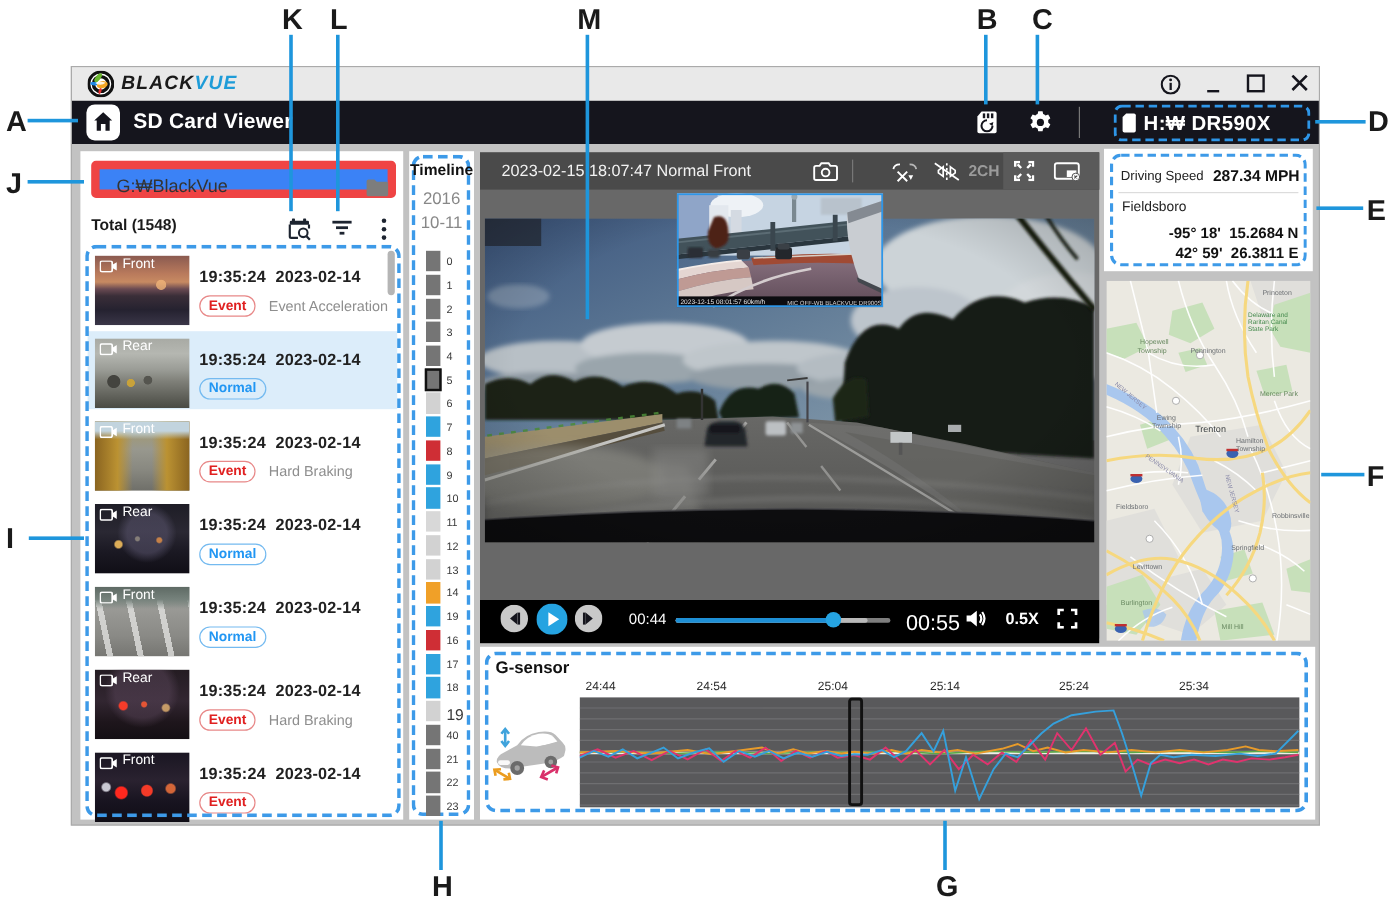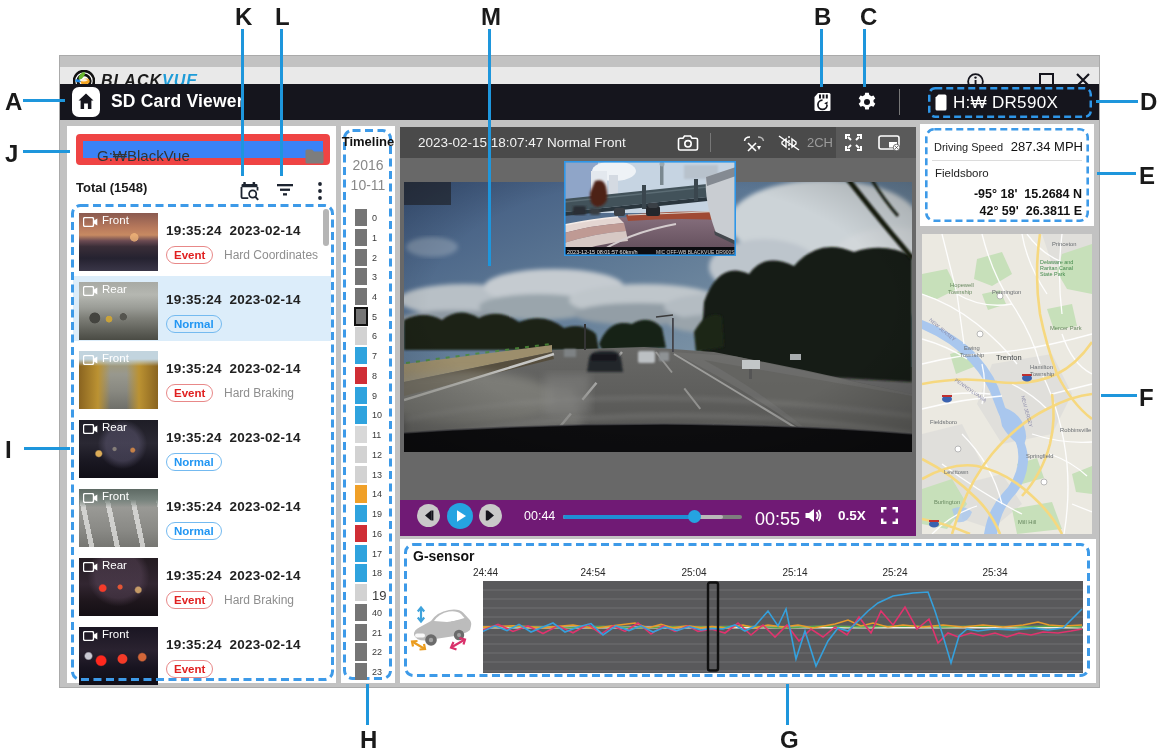--- a/index.html
+++ b/index.html
@@ -2,21 +2,21 @@
 <html><head>
 <meta charset="utf-8">
 <style>
   * { margin:0; padding:0; box-sizing:border-box; }
   html,body { width:1160px; height:752px; background:#fff; font-family:"Liberation Sans", sans-serif; }
   .page { position:relative; width:1160px; height:752px; background:#fff; overflow:hidden; }
   .abs { position:absolute; }
   .ann { position:absolute; font-size:24px; font-weight:bold; color:#1a1a1a; }
   .aline { position:absolute; background:#1e96dc; }
   .window { position:absolute; left:59px; top:55px; width:1041px; height:633px; background:#c2c2c2; border:1px solid #aaa; }
-  .titlebar { position:absolute; left:0; top:11px; width:1039px; height:28px; background:#e9e9e9; }
+  .titlebar { position:absolute; left:0; top:0; width:1039px; height:28px; background:#e9e9e9; }
   .navbar { position:absolute; left:0; top:28px; width:1039px; height:36px; background:#15151d; }
   .panel { position:absolute; background:#fff; }
   .thumb { position:absolute; left:0; top:0; width:79px; height:58px; }
   .t1 { background:
     radial-gradient(circle at 70% 42%, rgba(240,180,120,.8) 0 6%, transparent 7%),
     linear-gradient(180deg, #8a5a50 0%, #b97a5c 26%, #c78a62 38%, #6a4a52 48%, #3a2e38 58%, #252230 78%, #3a3648 100%);
   }
   .t2 { background:
     radial-gradient(circle at 38% 64%, #c8a23a 0 5%, transparent 6%),
     radial-gradient(circle at 20% 62%, #44443f 0 7%, transparent 8%),
@@ -105,21 +105,21 @@
       <path fill="#fff" d="M8.2 0.8 h3.6 l0.5 2.3 a7 7 0 0 1 1.9 1.1 l2.3-0.8 1.8 3.1-1.8 1.6a7 7 0 0 1 0 2l1.8 1.6-1.8 3.1-2.3-0.8a7 7 0 0 1-1.9 1.1l-0.5 2.3h-3.6l-0.5-2.3a7 7 0 0 1-1.9-1.1l-2.3 0.8-1.8-3.1 1.8-1.6a7 7 0 0 1 0-2L1.7 6.5l1.8-3.1 2.3 0.8a7 7 0 0 1 1.9-1.1z"></path>
       <circle cx="10" cy="10" r="3" fill="#15151d"></circle>
     </svg>
     <div class="abs" style="left:839px;top:5px;width:1px;height:26px;background:#777"></div>
     <svg class="abs" style="left:868px;top:3px" width="164" height="31" viewBox="0 0 164 31">
           <rect x="1.25" y="1.25" width="161.5" height="28.5" rx="6" fill="none" stroke="#2e96e8" stroke-width="2.5" stroke-dasharray="7 4"></rect>
         </svg>
     <svg class="abs" style="left:875px;top:10px" width="12" height="17" viewBox="0 0 12 17">
       <path d="M3.5 0.5 L10 0.5 Q11.5 0.5 11.5 2 L11.5 15 Q11.5 16.5 10 16.5 L2 16.5 Q0.5 16.5 0.5 15 L0.5 3.5 Z" fill="#fff"></path>
     </svg>
-    <div class="abs" style="left:893px;top:9px;font-size:17px;font-weight:normal;color:#fff;letter-spacing:0.3px">H:₩ DR590X</div>
+    <div class="abs" style="left:893px;top:9px;font-size:17px;font-weight:bold;color:#fff;letter-spacing:0.3px">H:₩ DR590X</div>
   </div>
 </div>
 
 <div class="panel" style="left:67px;top:126px;width:269px;height:557px">
   <div class="abs" style="left:9px;top:8px;width:254px;height:31px;border:7px solid #ef4444;border-radius:4px;background:#3b82f6">
     <div class="abs" style="left:14px;top:6px;font-size:15px;color:#333">G:₩BlackVue</div>
     <svg class="abs" style="left:222px;top:8px" width="19" height="15" viewBox="0 0 19 15">
       <path d="M0.5 2 Q0.5 0.5 2 0.5 L7 0.5 L9 2.5 L17 2.5 Q18.5 2.5 18.5 4 L18.5 13 Q18.5 14.5 17 14.5 L2 14.5 Q0.5 14.5 0.5 13 Z" fill="#7d7d7d"></path>
     </svg>
   </div>
@@ -152,21 +152,21 @@
   <div class="abs" style="left:12px;top:87px;width:79px;height:58px;overflow:hidden">
   <div class="thumb t1"></div>
   <svg class="abs" style="left:4px;top:4px" width="15" height="10" viewBox="0 0 15 10">
           <rect x="0.5" y="0.5" width="10" height="9" rx="1.5" fill="none" stroke="#fff" stroke-width="1.4"></rect>
           <path d="M11 3.5 L14.3 1.5 L14.3 8.5 L11 6.5 Z" fill="#fff"></path>
         </svg>
   <div class="abs" style="left:23px;top:1px;font-size:11.5px;color:#fff">Front</div>
 </div>
 <div class="abs" style="left:99px;top:97px;font-size:13.5px;font-weight:bold;color:#212121;letter-spacing:0.2px">19:35:24&nbsp; 2023-02-14</div>
 <div class="abs" style="left:99px;top:120px;height:18px;padding:0 7px;border:1.4px solid #e88888;border-radius:10px;font-size:11.5px;font-weight:bold;color:#e02020;line-height:16px">Event</div>
-<div class="abs" style="left:157px;top:122px;font-size:12px;color:#8e8e8e">Hard Coordinates</div>
+<div class="abs" style="left:157px;top:122px;font-size:12px;color:#8e8e8e">Event Acceleration</div>
 <div class="abs" style="left:12px;top:156px;width:79px;height:58px;overflow:hidden">
   <div class="thumb t2"></div>
   <svg class="abs" style="left:4px;top:4px" width="15" height="10" viewBox="0 0 15 10">
           <rect x="0.5" y="0.5" width="10" height="9" rx="1.5" fill="none" stroke="#fff" stroke-width="1.4"></rect>
           <path d="M11 3.5 L14.3 1.5 L14.3 8.5 L11 6.5 Z" fill="#fff"></path>
         </svg>
   <div class="abs" style="left:23px;top:1px;font-size:11.5px;color:#fff">Rear</div>
 </div>
 <div class="abs" style="left:99px;top:166px;font-size:13.5px;font-weight:bold;color:#212121;letter-spacing:0.2px">19:35:24&nbsp; 2023-02-14</div>
 <div class="abs" style="left:99px;top:189px;height:18px;padding:0 7px;border:1.4px solid #74baf0;border-radius:10px;font-size:11.5px;font-weight:bold;color:#2196f3;line-height:16px">Normal</div>
@@ -305,21 +305,21 @@
     <path d="M6 9 L14 17 M14 9 L6 17" stroke="#fff" stroke-width="1.6"></path>
     <path d="M15 12 l4 0 l-2 4 z" fill="#fff"></path>
   </svg>
 
   <svg class="abs" style="left:377px;top:7px" width="24" height="18" viewBox="0 0 24 18">
     <path d="M9 5 L5 8 L5 10 L9 13 Z" fill="none" stroke="#fff" stroke-width="1.4"></path>
     <path d="M15 5 L19 8 L19 10 L15 13 Z" fill="none" stroke="#fff" stroke-width="1.4"></path>
     <path d="M12 2 L12 16" stroke="#fff" stroke-width="1.4" stroke-dasharray="2 2"></path>
     <path d="M2 2 L22 16" stroke="#fff" stroke-width="1.5"></path>
   </svg>
-  <div class="abs" style="left:407px;top:8px;font-size:13px;font-weight:normal;color:#9b9b9b">2CH</div>
+  <div class="abs" style="left:407px;top:8px;font-size:13px;font-weight:bold;color:#9b9b9b">2CH</div>
 
   <svg class="abs" style="left:445px;top:7px" width="17" height="17" viewBox="0 0 17 17">
     <path d="M1 5 L1 1 L5 1 M12 1 L16 1 L16 5 M16 12 L16 16 L12 16 M5 16 L1 16 L1 12" fill="none" stroke="#fff" stroke-width="2"></path>
     <path d="M3 3 L6 6 M14 3 L11 6 M14 14 L11 11 M3 14 L6 11" stroke="#fff" stroke-width="2"></path>
   </svg>
 
   <svg class="abs" style="left:478px;top:8px" width="22" height="16" viewBox="0 0 22 16">
     <rect x="1" y="1" width="20" height="13" rx="2" fill="none" stroke="#fff" stroke-width="1.6"></rect>
     <rect x="11" y="7" width="8" height="5.5" fill="#fff"></rect>
     <circle cx="18.5" cy="12.5" r="3.2" fill="#fff" stroke="#4a4a4a" stroke-width="0.8"></circle>
@@ -478,21 +478,21 @@
     <rect x="50" y="47" width="11" height="8" rx="2" fill="#3a3f45"></rect>
     <rect x="9" y="45" width="13" height="9" rx="2" fill="#2a2f35" filter="url(#pblur)"></rect>
     <rect x="26" y="47" width="10" height="7" rx="2" fill="#383d43" filter="url(#pblur)"></rect>
 
     <rect x="0" y="86" width="172" height="9" fill="#0c0c10"></rect>
     <text x="3" y="92.5" font-size="5.5" fill="#e8e8e8" font-family="Liberation Sans">2023-12-15 08:01:57  60km/h</text>
     <text x="92" y="93" font-size="5" fill="#d8d8d8" font-family="Liberation Sans">MIC OFF-WB BLACKVUE DR900S</text>
     <rect x="0.8" y="0.8" width="170.4" height="93.4" fill="none" stroke="#2e96e8" stroke-width="1.6"></rect>
   </svg>
 
-  <div class="abs" style="left:0;top:373px;width:516px;height:36px;background:#701a75">
+  <div class="abs" style="left:0;top:373px;width:516px;height:36px;background:#000000">
     <svg class="abs" style="left:17px;top:4px" width="23" height="23" viewBox="0 0 23 23">
       <circle cx="11.5" cy="11.5" r="11.5" fill="#c9c9c9"></circle>
       <path d="M14 6.5 L8 11.5 L14 16.5 Z" fill="#15151d"></path>
           <rect x="14.2" y="6.5" width="2.2" height="10" fill="#15151d"></rect>
     </svg>
     <svg class="abs" style="left:47px;top:2.5px" width="26" height="26" viewBox="0 0 26 26">
       <circle cx="13" cy="13" r="13" fill="#25a3e1"></circle>
       <path d="M10 7.2 L19 13 L10 18.8 Z" fill="#fff"></path>
     </svg>
     <svg class="abs" style="left:79px;top:4px" width="23" height="23" viewBox="0 0 23 23">
@@ -516,24 +516,24 @@
       <path d="M1.2 5.5 L1.2 1.2 L5.5 1.2 M11.5 1.2 L15.8 1.2 L15.8 5.5 M15.8 11.5 L15.8 15.8 L11.5 15.8 M5.5 15.8 L1.2 15.8 L1.2 11.5" fill="none" stroke="#fff" stroke-width="2.4"></path>
     </svg>
   </div>
 </div>
 
 <div class="panel" style="left:400px;top:539px;width:696px;height:144px">
   <svg class="abs" style="left:4px;top:4px" width="686" height="134" viewBox="0 0 686 134">
         <rect x="1.5" y="1.5" width="683" height="131" rx="8" fill="none" stroke="#3d9ae8" stroke-width="3" stroke-dasharray="8 4.5"></rect>
       </svg>
   <div class="abs" style="left:13px;top:9px;font-size:14px;font-weight:bold;color:#111">G-sensor</div>
-  <div class="abs" style="left:73px;top:28px;width:40px;text-align:left;font-size:10px;color:#2a2a2a">24:44</div>
+  <div class="abs" style="left:73px;top:28px;width:40px;text-align:right;font-size:10px;color:#2a2a2a">24:44</div>
       <div class="abs" style="left:173px;top:28px;width:40px;text-align:center;font-size:10px;color:#2a2a2a">24:54</div>
       <div class="abs" style="left:274px;top:28px;width:40px;text-align:center;font-size:10px;color:#2a2a2a">25:04</div>
-      <div class="abs" style="left:375px;top:28px;width:40px;text-align:center;font-size:10px;color:#2a2a2a">25:14</div>
+      <div class="abs" style="left:375px;top:28px;width:40px;font-size:10px;color:#2a2a2a">25:14</div>
       <div class="abs" style="left:475px;top:28px;width:40px;text-align:center;font-size:10px;color:#2a2a2a">25:24</div>
       <div class="abs" style="left:575px;top:28px;width:40px;text-align:center;font-size:10px;color:#2a2a2a">25:34</div>
   <svg class="abs" style="left:83px;top:42px" width="600" height="92" viewBox="0 0 600 92">
 <rect width="600" height="92" fill="#59595b"></rect>
 <line x1="0" y1="9" x2="600" y2="9" stroke="#828284" stroke-width="1" opacity="0.55"></line>
         <line x1="0" y1="18" x2="600" y2="18" stroke="#828284" stroke-width="1" opacity="0.55"></line>
         <line x1="0" y1="27" x2="600" y2="27" stroke="#828284" stroke-width="1" opacity="0.55"></line>
         <line x1="0" y1="36" x2="600" y2="36" stroke="#828284" stroke-width="1" opacity="0.55"></line>
         <line x1="0" y1="45" x2="600" y2="45" stroke="#828284" stroke-width="1" opacity="0.55"></line>
         <line x1="0" y1="54" x2="600" y2="54" stroke="#828284" stroke-width="1" opacity="0.55"></line>
@@ -573,21 +573,21 @@
           <path d="M49.5 39 L55 40.5 L53.5 45.5"></path>
     </g>
   </svg>
 </div>
 
 <div class="panel" style="left:920px;top:124px;width:174px;height:102px">
   <svg class="abs" style="left:5px;top:4px" width="164" height="94" viewBox="0 0 164 94">
         <rect x="1.3" y="1.3" width="161.4" height="91.4" rx="8" fill="none" stroke="#3d9ae8" stroke-width="2.6" stroke-dasharray="7 4"></rect>
       </svg>
   <div class="abs" style="left:14px;top:17px;font-size:11px;color:#222">Driving Speed</div>
-  <div class="abs" style="right:11px;top:15px;font-size:13px;font-weight:normal;color:#111">287.34 MPH</div>
+  <div class="abs" style="right:11px;top:15px;font-size:13px;font-weight:bold;color:#111">287.34 MPH</div>
   <div class="abs" style="left:12px;top:36px;width:150px;height:1px;background:#dcdcdc"></div>
   <div class="abs" style="left:15px;top:43px;font-size:11.5px;color:#222">Fieldsboro</div>
   <div class="abs" style="right:12px;top:63px;font-size:12.5px;font-weight:bold;color:#111">-95° 18'&nbsp; 15.2684 N</div>
   <div class="abs" style="right:12px;top:80px;font-size:12.5px;font-weight:bold;color:#111">42° 59'&nbsp; 26.3811 E</div>
 </div>
 
 <svg class="abs" style="left:922px;top:234px" width="170" height="300" viewBox="0 0 170 300">
   <rect width="170" height="300" fill="#ebe9e1"></rect>
   <g fill="#e0dfdb">
     <polygon points="70,130 130,120 150,160 130,200 80,210 55,170"></polygon>

